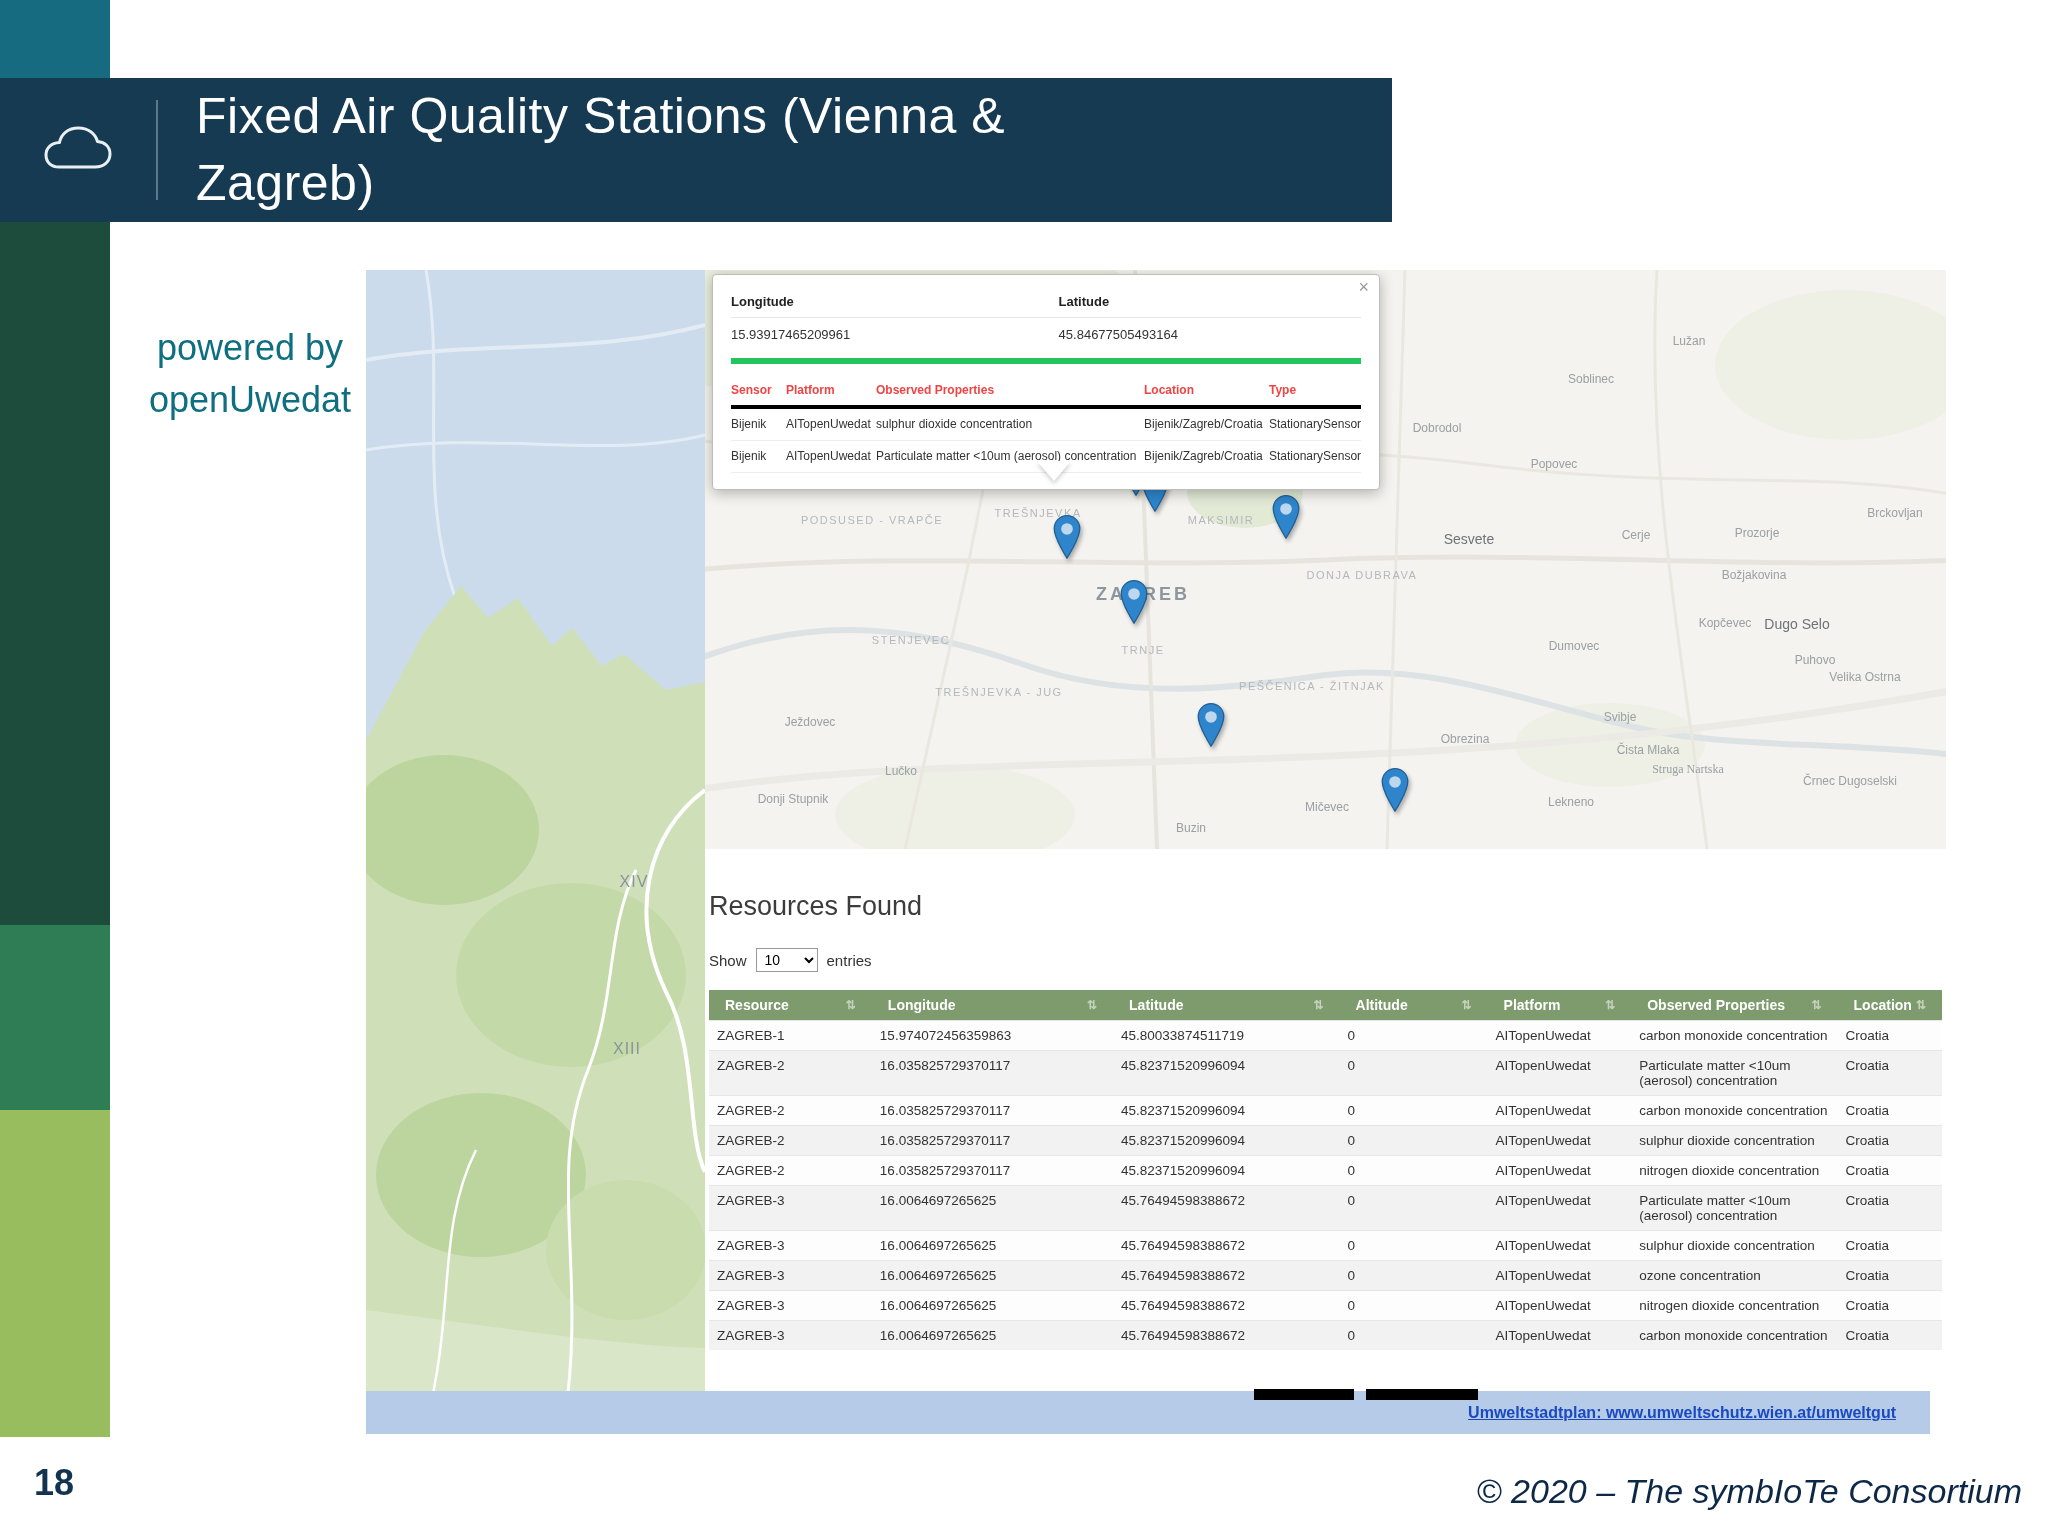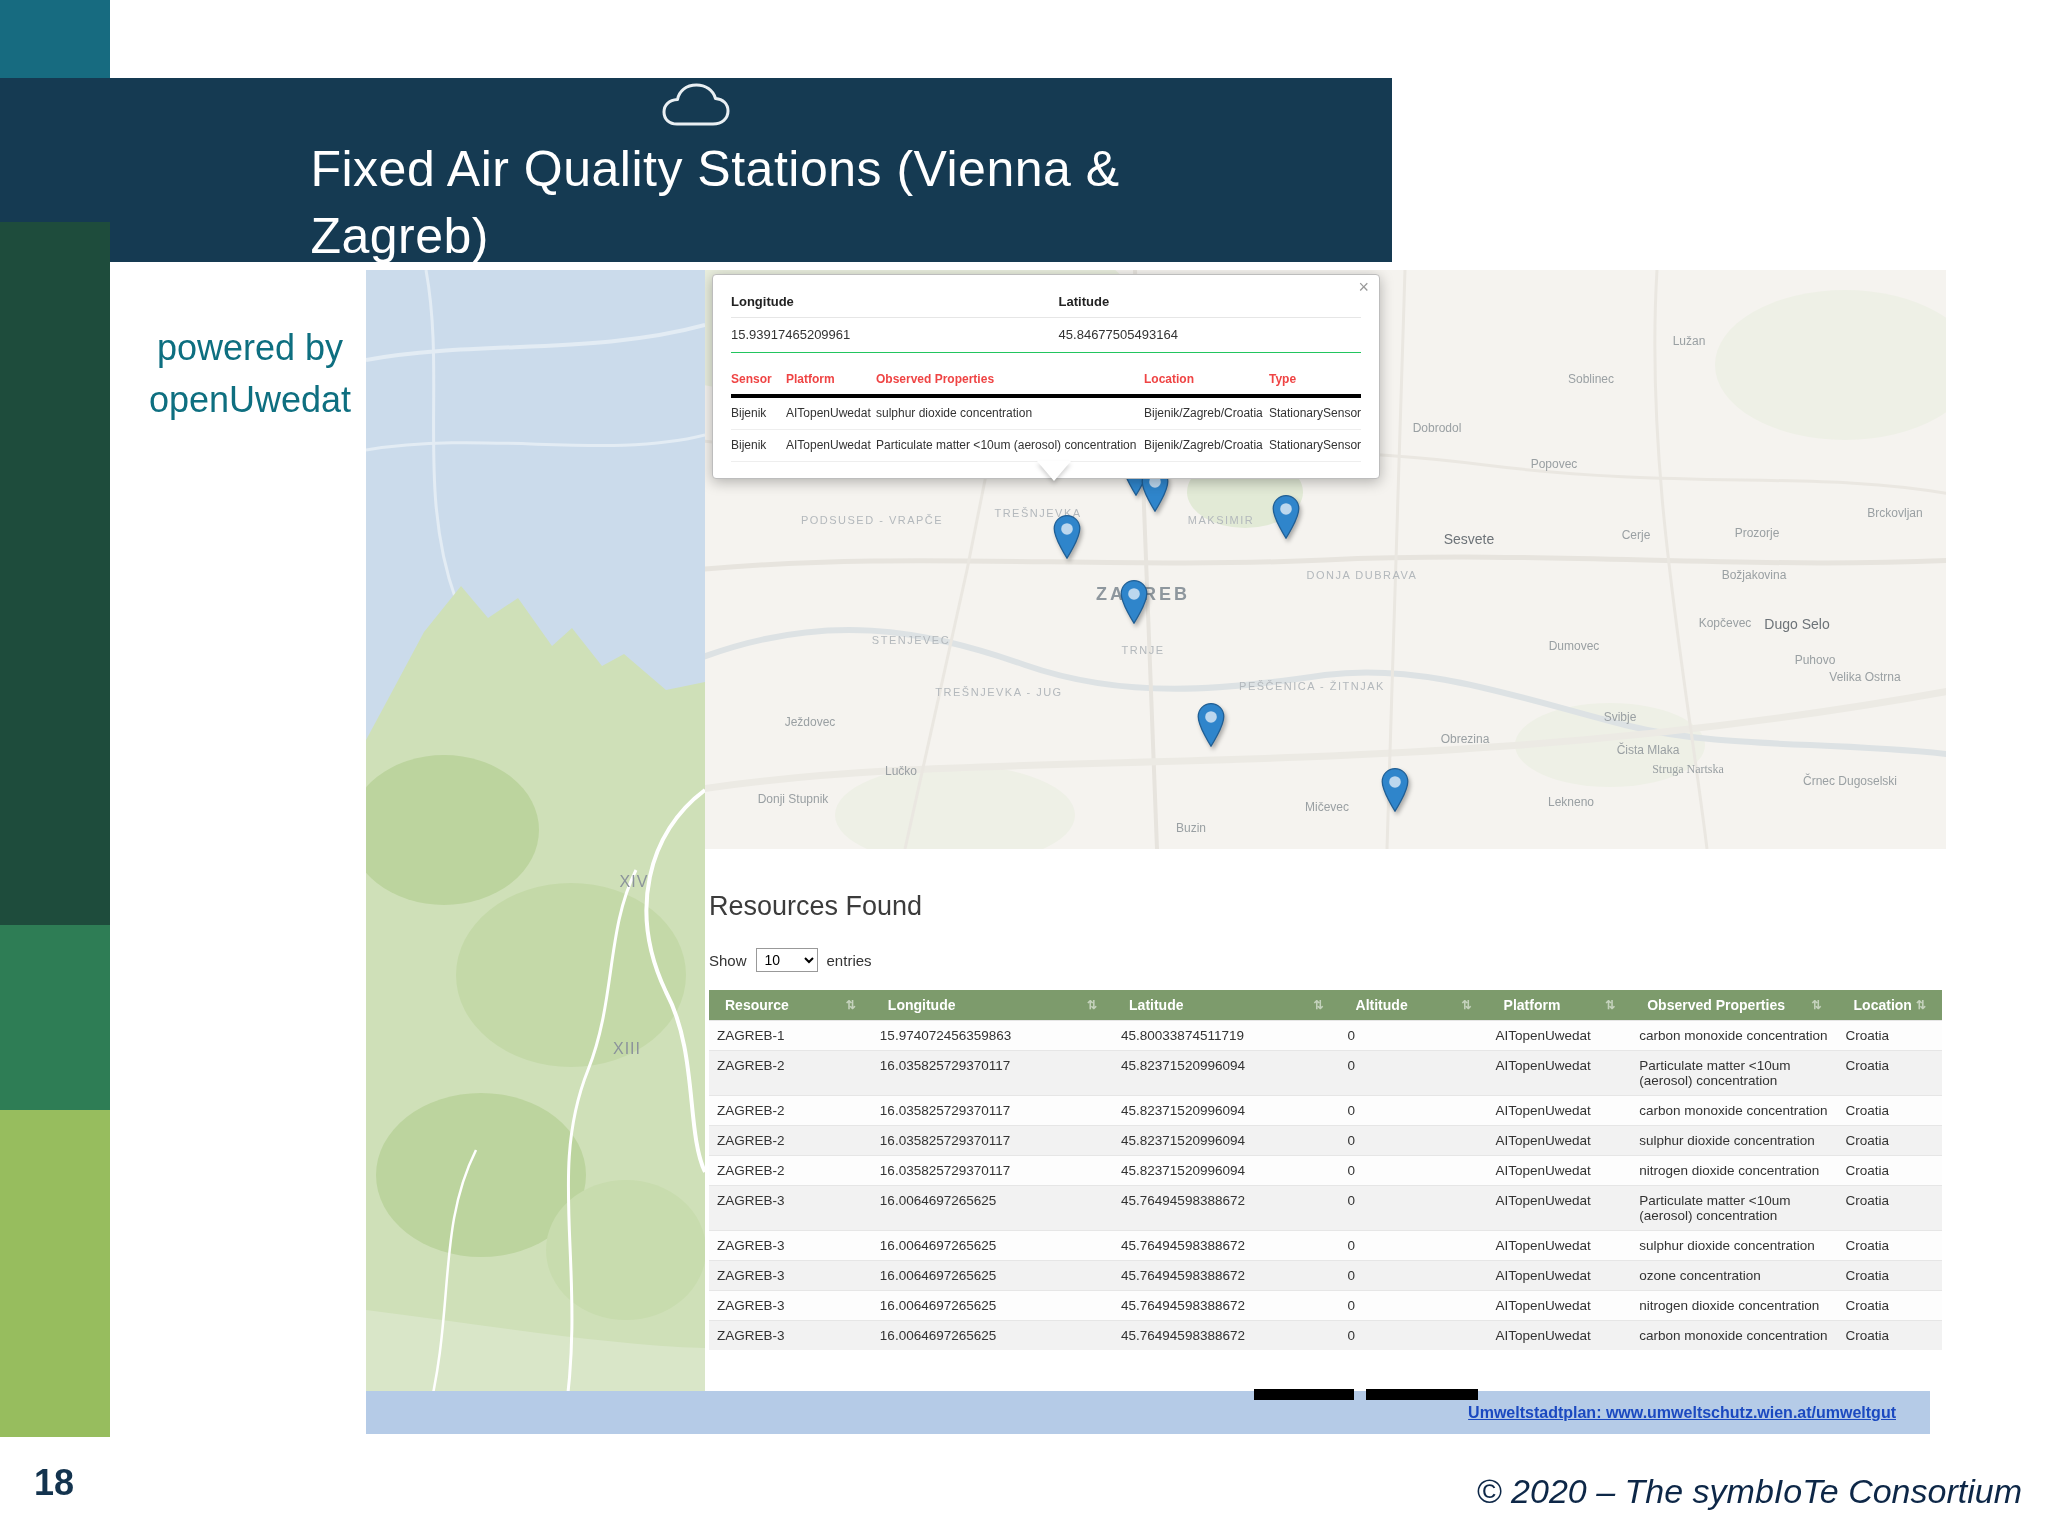--- a/index.html
+++ b/index.html
@@ -4,21 +4,21 @@
 <style>
   * { margin:0; padding:0; box-sizing:border-box; }
   html,body { width:2048px; height:1536px; }
   body {
     position:relative; background:#ffffff; overflow:hidden;
     font-family:"Liberation Sans", sans-serif; color:#333;
   }
 
   
   .corner-square { position:absolute; left:0; top:0; width:110px; height:78px; background:#176b80; }
-  .header-bar { position:absolute; left:0; top:78px; width:1392px; height:184px; background:#153a52; display:flex; align-items:center;flex-direction:column; }
+  .header-bar { position:absolute; left:0; top:78px; width:1392px; height:144px; background:#153a52; display:flex; align-items:center; }
   .icon-box { width:156px; display:flex; justify-content:center; align-items:center; }
   .header-divider { width:2px; height:100px; background:#5d7887; }
   .slide-title { padding-left:38px; color:#fff; font-size:50px; line-height:1.34; font-weight:400; letter-spacing:.5px; }
 
   .stripe { position:absolute; left:0; width:110px; }
   .stripe-dark  { top:222px;  height:703px; background:#1e4c3c; }
   .stripe-mid   { top:925px;  height:185px; background:#2e7d55; }
   .stripe-light { top:1110px; height:327px; background:#97bd5e; }
 
   .powered { position:absolute; left:132px; top:322px; width:236px; text-align:center;
@@ -48,21 +48,21 @@
          filter:drop-shadow(2px 3px 2px rgba(0,0,0,.30)); }
   .pin svg { width:28px; height:44px; display:block; }
 
   
   .popup { position:absolute; left:7px; top:4px; width:668px; background:#fff; z-index:10;
            border:1px solid #bdbdbd; border-radius:4px; padding:12px 18px 16px;
            box-shadow:0 3px 14px rgba(0,0,0,.28); }
   .popup-close { position:absolute; right:10px; top:2px; color:#9a9a9a; font-size:18px; cursor:pointer; }
   .coord-grid { display:grid; grid-template-columns: 52% 48%; font-size:13px; }
   .coord-grid .hdr { font-weight:bold; padding:7px 0 8px; border-bottom:1px solid #e6e6e6; color:#222; }
-  .coord-grid .val { padding:9px 0 10px; border-bottom:1px solid #22c55e; color:#333; }
+  .coord-grid .val { padding:9px 0 16px; border-bottom:6px solid #22c55e; color:#333; }
   .sensor-table { width:100%; border-collapse:collapse; margin-top:12px; font-size:12px; table-layout:fixed; }
   .sensor-table th { text-align:left; font-weight:bold; color:#ef4444; padding:7px 4px 8px 0; border-bottom:4px solid #000000; white-space:nowrap; }
   .sensor-table td { padding:8px 4px 9px 0; border-bottom:1px solid #eeeeee; white-space:nowrap; overflow:hidden; color:#333; }
   .pointer { position:absolute; left:332px; top:191px; z-index:10; width:0; height:0;
              border-left:17px solid transparent; border-right:17px solid transparent; border-top:20px solid #fff;
              filter:drop-shadow(0 3px 2px rgba(0,0,0,.18)); }
 
   
   .app-content { padding:42px 4px 0 4px; }
   .resources-heading { font-size:27px; color:#3c3c3c; font-weight:400; }

